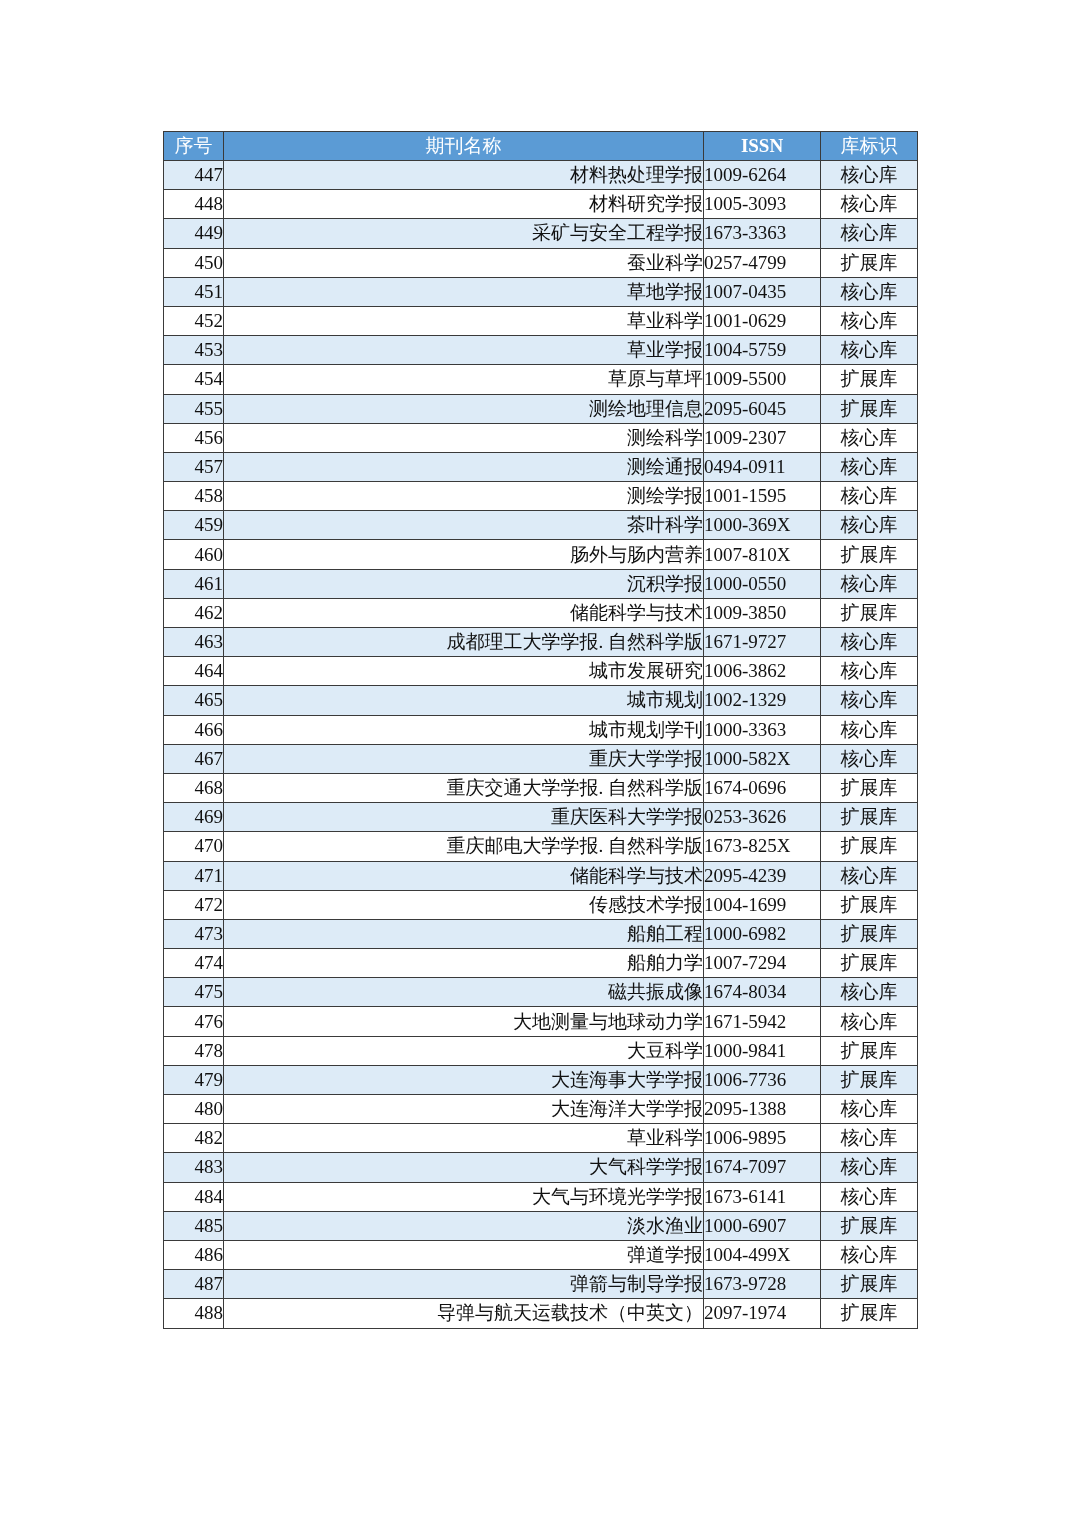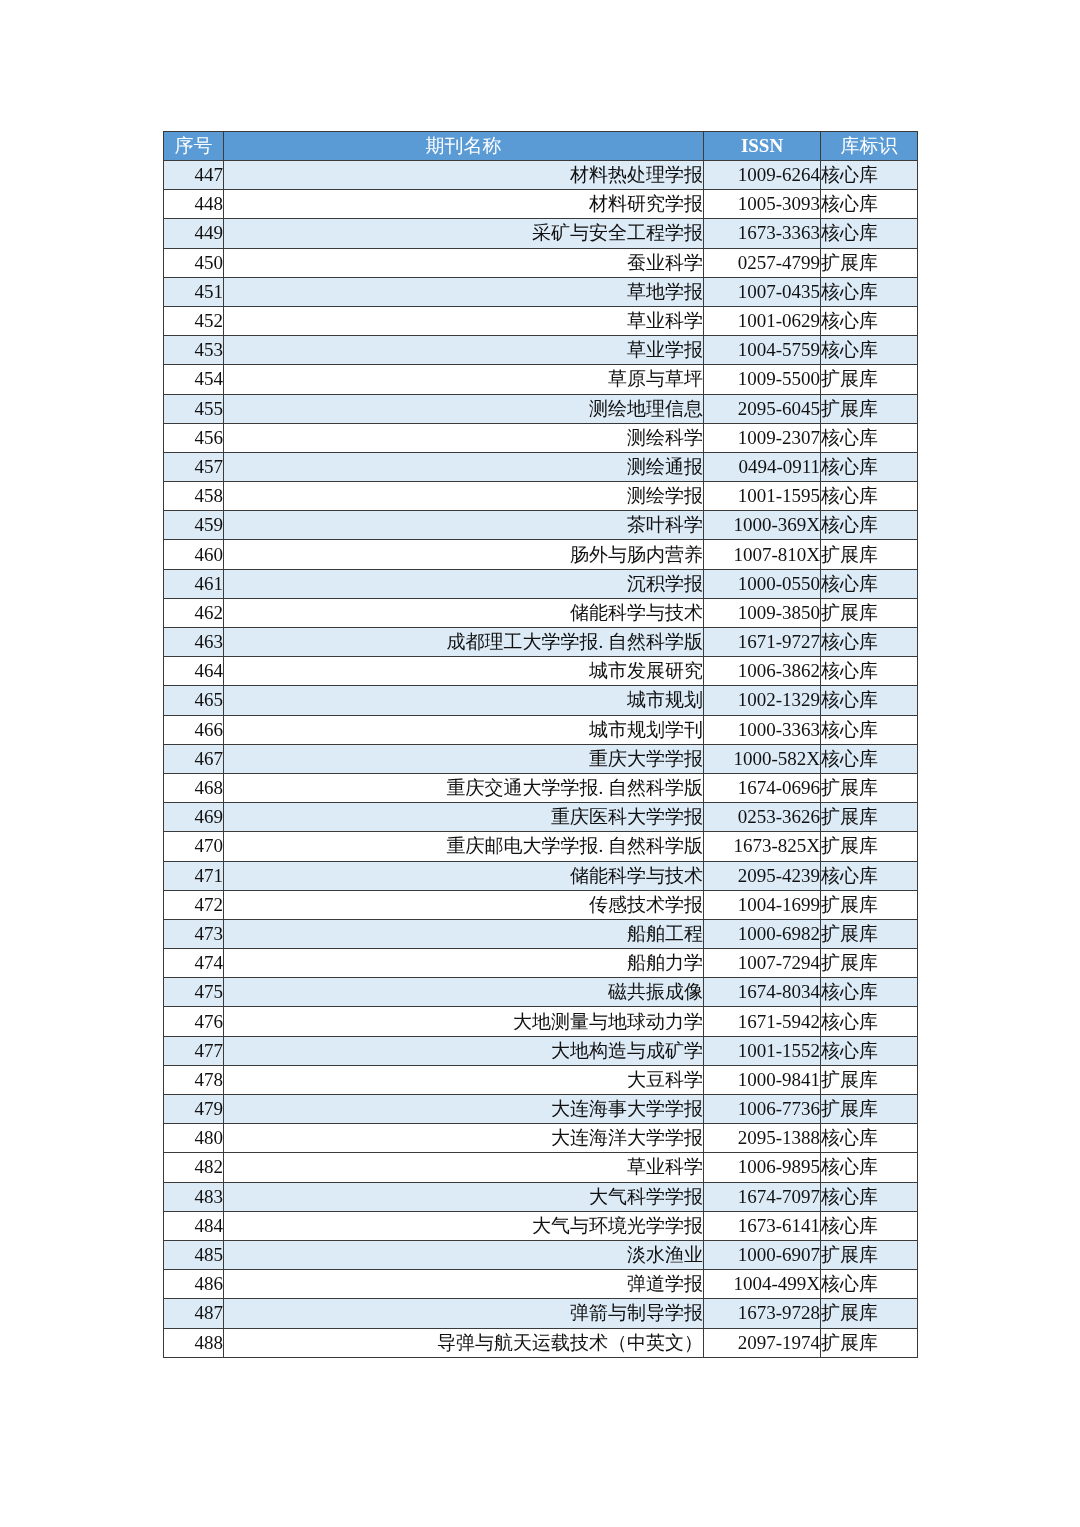--- a/index.html
+++ b/index.html
@@ -56,23 +56,24 @@
     col.c-lib { width: 97px; }
     td.no {
       text-align: right;
       padding-right: 8px;
     }
     td.name {
       text-align: right;
       padding-left: 10px;
     }
     td.issn {
-      text-align: right;
+      text-align: left;
     }
     td.lib {
+      text-align: center;
     }
     tr.odd td { background: #ddebf7; }
     tr.even td { background: #ffffff; }
   </style>
 </head>
 <body>
 
 <div class="page">
   <table class="journal-table">
     <colgroup>
@@ -263,26 +264,20 @@
           <td class="name">磁共振成像</td>
           <td class="issn">1674-8034</td>
           <td class="lib">核心库</td>
         </tr>
         <tr class="even">
           <td class="no">476</td>
           <td class="name">大地测量与地球动力学</td>
           <td class="issn">1671-5942</td>
           <td class="lib">核心库</td>
         </tr>
-        <tr class="odd">
-          <td class="no">477</td>
-          <td class="name">大地构造与成矿学</td>
-          <td class="issn">1001-1552</td>
-          <td class="lib">核心库</td>
-        </tr>
         <tr class="even">
           <td class="no">478</td>
           <td class="name">大豆科学</td>
           <td class="issn">1000-9841</td>
           <td class="lib">扩展库</td>
         </tr>
         <tr class="odd">
           <td class="no">479</td>
           <td class="name">大连海事大学学报</td>
           <td class="issn">1006-7736</td>

